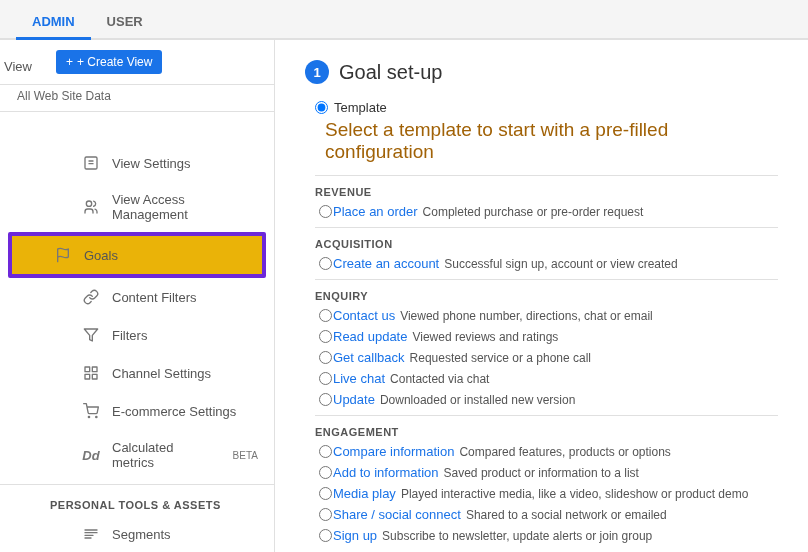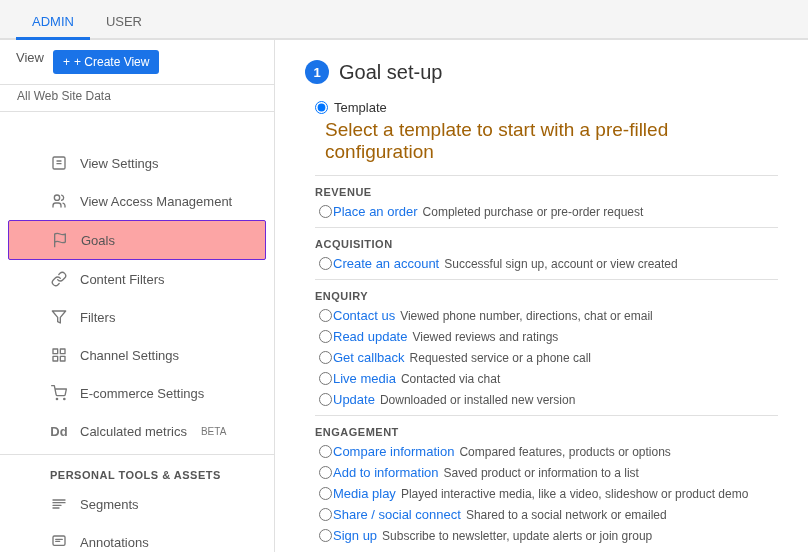--- a/index.html
+++ b/index.html
@@ -1,38 +1,38 @@
 <!DOCTYPE html>
 <html><head>
   <meta charset="utf-8">
   <style>
     * { box-sizing: border-box; margin: 0; padding: 0; }
     body { font-family: Arial, sans-serif; font-size: 13px; color: #333; background: #fff; width: 808px; height: 552px; overflow: hidden; }
 
     
     .top-tabs { display: flex; align-items: flex-end; border-bottom: 2px solid #e0e0e0; padding: 0 16px; height: 40px; background: #f5f5f5; }
-    .top-tab { padding: 8px 16px; cursor: pointer; font-size: 13px; font-weight: normal; color: #666; border-bottom: 3px solid transparent; margin-bottom: -2px; }
+    .top-tab { padding: 8px 16px; cursor: pointer; font-size: 13px; font-weight: bold; color: #666; border-bottom: 3px solid transparent; margin-bottom: -2px; }
     .top-tab.active { color: #1a73e8; border-bottom: 3px solid #1a73e8; }
 
     
     .layout { display: flex; height: 512px; }
 
     
     .sidebar { width: 275px; border-right: 1px solid #e0e0e0; overflow-y: auto; background: #fff; flex-shrink: 0; }
-    .sidebar-header { padding: 10px 16px; display: flex; align-items: flex-start; gap: 9px; border-bottom: 1px solid #e0e0e0; }
+    .sidebar-header { padding: 10px 4px; display: flex; align-items: flex-end; gap: 24px; border-bottom: 1px solid #e0e0e0; }
     .create-view-btn { background: #1a73e8; color: #fff; border: none; border-radius: 3px; padding: 5px 10px; font-size: 12px; cursor: pointer; display: flex; align-items: center; gap: 4px; }
     .site-label { padding: 4px 17px 8px; font-size: 12px; color: #666; border-bottom: 1px solid #e0e0e0; }
 
     
     .back-arrow { display: flex; align-items: center; justify-content: center; width: 32px; height: 32px; cursor: pointer; position: absolute; left: 8px; top: 105px; }
 
     
-    .nav-item { display: flex; align-items: center; gap: 12px; padding: 10px 16px 10px 50px; cursor: pointer; color: #555; font-size: 13px; }
-    .nav-item.active-goals { background: #fca5a5; border: 1px solid #6d28d9; }
-    .nav-item .icon { width: 18px; height: 18px; flex-shrink: 0; display: flex; align-items: center; justify-content: center; color: #777; font-size: 14px; }
+    .nav-item { display: flex; align-items: center; gap: 12px; padding: 10px 16px 10px 50px; cursor: pointer; color: #555; font-size: 13px; margin-left: 32px; }
+    .nav-item.active-goals { background: #eab308; border: 4px solid #6d28d9; }
+    .nav-item .icon { width: 18px; height: 18px; flex-shrink: 0; display: flex; align-items: center; justify-content: center; color: #777; font-size: 14px; font-style: italic; }
 
     .nav-section-title { padding: 10px 16px 4px 50px; font-size: 11px; font-weight: bold; color: #555; letter-spacing: 0.5px; text-transform: uppercase; }
 
     
     .divider { border: none; border-top: 1px solid #e0e0e0; margin: 4px 0; }
 
     
     .main { flex: 1; overflow-y: auto; padding: 20px 30px; }
 
     
@@ -241,21 +241,21 @@
         <label for="read-reviews" class="goal-option-label">Read update</label>
         <span class="goal-option-desc">Viewed reviews and ratings</span>
       </div>
       <div class="goal-option">
         <input type="radio" name="goal-template" id="get-callback" style="">
         <label for="get-callback" class="goal-option-label">Get callback</label>
         <span class="goal-option-desc">Requested service or a phone call</span>
       </div>
       <div class="goal-option">
         <input type="radio" name="goal-template" id="live-chat" style="">
-        <label for="live-chat" class="goal-option-label">Live media</label>
+        <label for="live-chat" class="goal-option-label">Live chat</label>
         <span class="goal-option-desc">Contacted via chat</span>
       </div>
       <div class="goal-option">
         <input type="radio" name="goal-template" id="update" style="">
         <label for="update" class="goal-option-label">Update</label>
         <span class="goal-option-desc">Downloaded or installed new version</span>
       </div>
 
       <hr class="section-divider">
       <div class="section-label">ENGAGEMENT</div>

